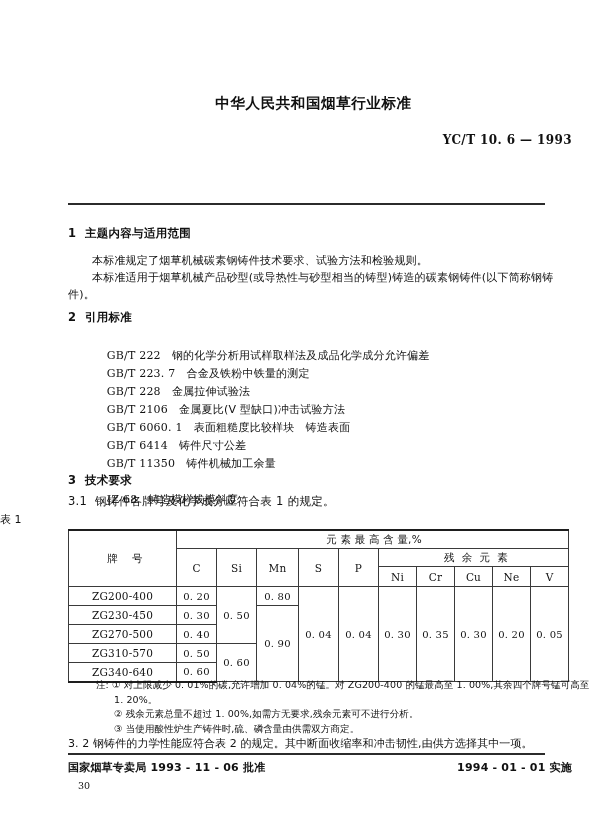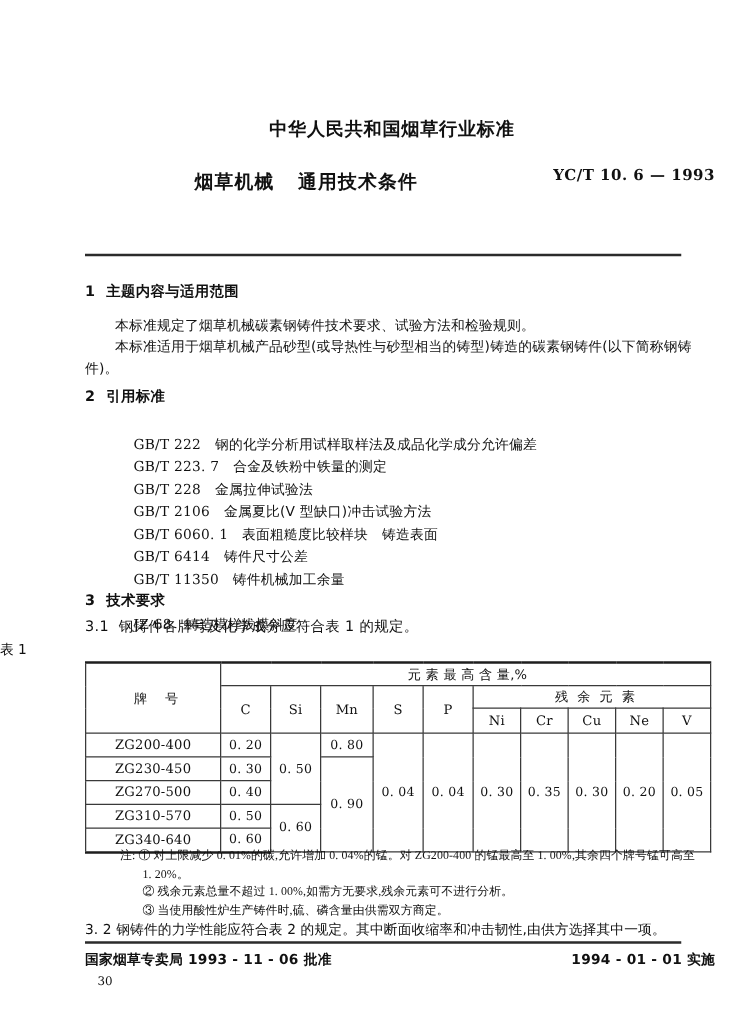--- a/index.html
+++ b/index.html
@@ -161,21 +161,20 @@
 
   
   .notes {
     position: absolute;
     left: 96px;
     top: 678px;
     width: 450px;
     font-size: 9.5px;
     line-height: 14.5px;
     letter-spacing: 0.1px;
-    font-family: Liberation Serif, serif;
   }
   .note-line { white-space: nowrap; }
   .note-cont { margin-left: 18px; white-space: nowrap; }
   .note-ind { margin-left: 18px; white-space: nowrap; }
 
   .sec32 {
     position: absolute;
     left: 68px;
     top: 736px;
     font-size: 11px;
@@ -220,21 +219,20 @@
   }
 </style>
 </head>
 <body>
 
 <div class="page">
 
   <div class="hdr-national">中华人民共和国烟草行业标准</div>
 
   <div class="hdr-title-block">
-    <div class="hdr-title-1">烟草机械   通用技术条件</div>
   </div>
 
   <div class="hdr-stdno">YC/T 10. 6 — 1993</div>
 
   <div class="rule-top"></div>
 
   <div class="sec-head" style="left:68px; top:226px;">1  主题内容与适用范围</div>
 
   <div class="para" style="left:92px; top:269px; width:460px; white-space:nowrap;">本标准适用于烟草机械产品砂型(或导热性与砂型相当的铸型)铸造的碳素钢铸件(以下简称钢铸</div>
 

